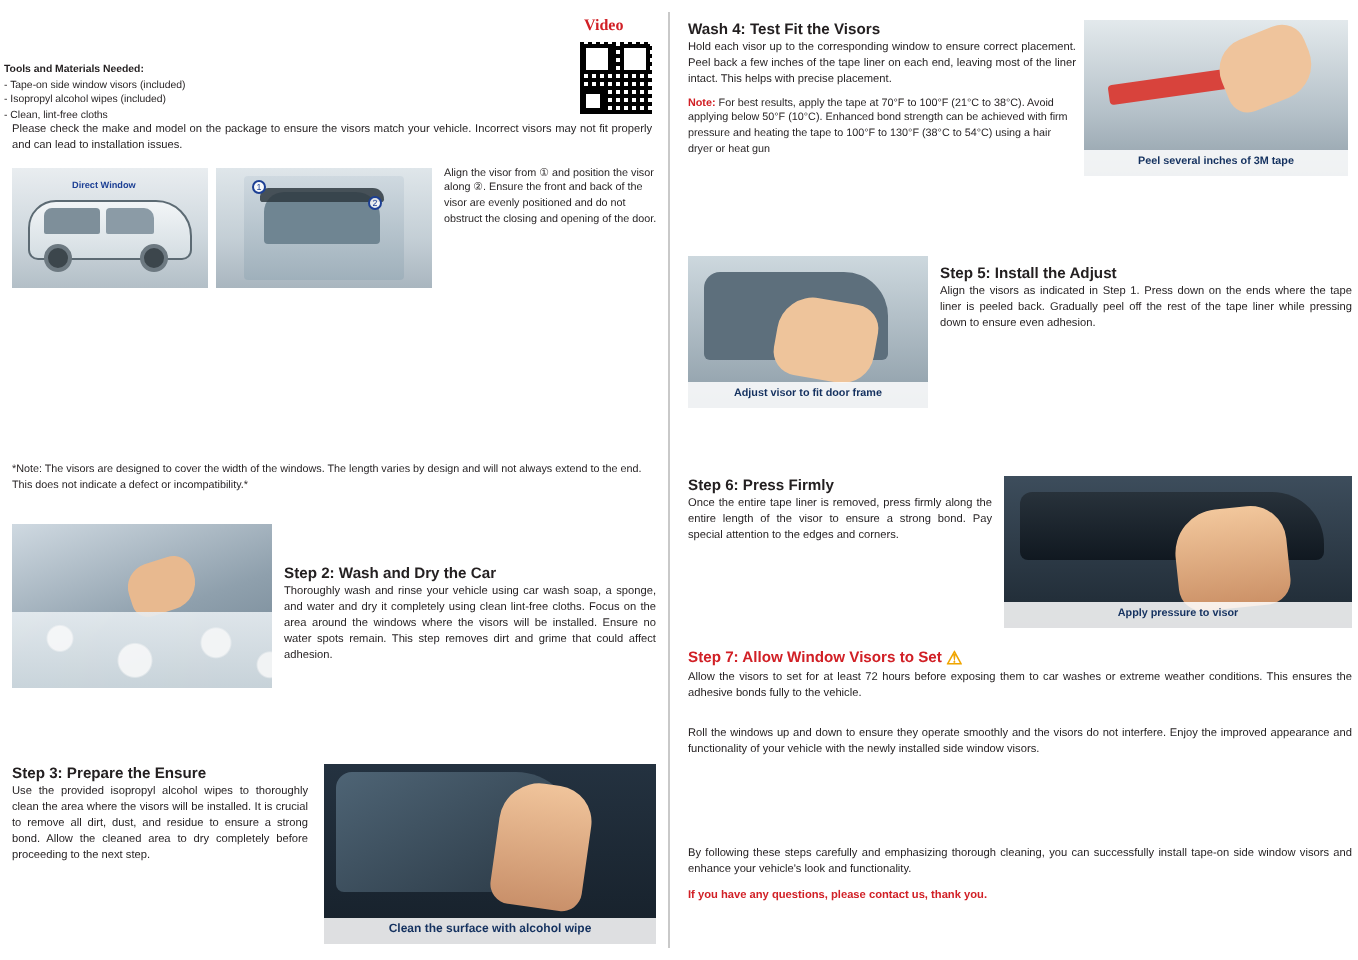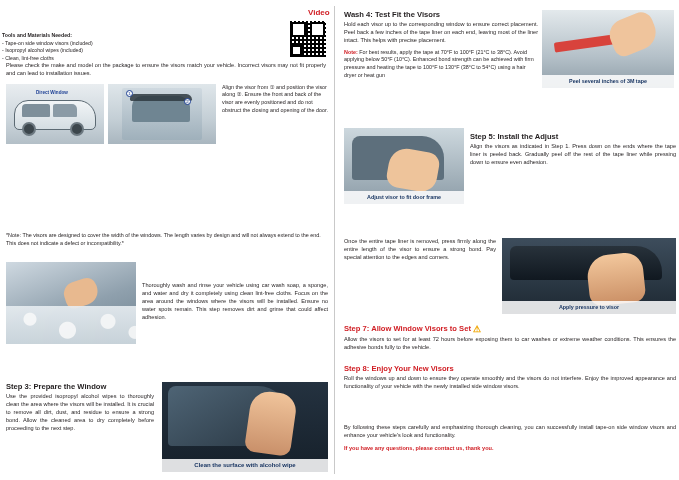--- a/index.html
+++ b/index.html
@@ -42,24 +42,25 @@
     position: absolute;
     left: 2px; top: 32px;
     width: 118px;
     font-size: 5.2px;
     line-height: 1.45;
     color: #231f20;
   }
   .materials .mhead { font-weight: bold; }
   .video-label {
     position: absolute;
-    left: 308px; top: 8px;
+    left: 292px; top: 8px;
     font-size: 8px;
     font-weight: bold;
     color: #d12026;
+    font-family: Liberation Serif, serif;
   }
   .qr {
     position: absolute;
     left: 289px; top: 20px;
     width: 38px; height: 38px;
     background:
       repeating-linear-gradient(90deg, #000 0 2px, #fff 2px 4px),
       repeating-linear-gradient(0deg, #000 0 2px, #fff 2px 4px);
     background-blend-mode: multiply;
     border: 1px solid #fff;
@@ -411,27 +412,28 @@
   <div class="s1-note">
     <div class="note">*Note: The visors are designed to cover the width of the windows. The length varies by design and will not always extend to the end. This does not indicate a defect or incompatibility.*</div>
   </div>
 
   <div class="s2">
     <div class="s2-img">
       <div class="hand"></div>
       <div class="foam"></div>
     </div>
     <div class="s2-txt">
+      <div class="step-title">Step 2: Wash and Dry the Car</div>
       <p class="body-text">Thoroughly wash and rinse your vehicle using car wash soap, a sponge, and water and dry it completely using clean lint-free cloths. Focus on the area around the windows where the visors will be installed. Ensure no water spots remain. This step removes dirt and grime that could affect adhesion.</p>
     </div>
   </div>
 
   <div class="s3">
     <div class="s3-txt">
-      <div class="step-title">Step 3: Prepare the Window</div>
+      <div class="step-title">Step 3: Prepare the Ensure</div>
       <p class="body-text">Use the provided isopropyl alcohol wipes to thoroughly clean the area where the visors will be installed. It is crucial to remove all dirt, dust, and residue to ensure a strong bond. Allow the cleaned area to dry completely before proceeding to the next step.</p>
     </div>
     <div class="s3-img">
       <div class="glass"></div>
       <div class="finger"></div>
       <div class="caption">Clean the surface with alcohol wipe</div>
     </div>
   </div>
 
   <div class="s4">
@@ -457,39 +459,39 @@
       <div class="caption small">Adjust visor to fit door frame</div>
     </div>
     <div class="s5-txt">
       <div class="step-title">Step 5: Install the Adjust</div>
       <p class="body-text">Align the visors as indicated in Step 1. Press down on the ends where the tape liner is peeled back. Gradually peel off the rest of the tape liner while pressing down to ensure even adhesion.</p>
     </div>
   </div>
 
   <div class="s6">
     <div class="s6-txt">
+      <div class="step-title">Step 6: Press Firmly</div>
       <p class="body-text">Once the entire tape liner is removed, press firmly along the entire length of the visor to ensure a strong bond. Pay special attention to the edges and corners.</p>
     </div>
     <div class="s6-img">
       <div class="vis"></div>
       <div class="fing2"></div>
       <div class="caption small">Apply pressure to visor</div>
     </div>
   </div>
 
   <div class="s7">
     <div class="step-title red">
       <span>Step 7: Allow Window Visors to Set</span>
       <span class="warn">⚠</span>
     </div>
     <p class="body-text">Allow the visors to set for at least 72 hours before exposing them to car washes or extreme weather conditions. This ensures the adhesive bonds fully to the vehicle.</p>
   </div>
 
   <div class="s8">
-    <div class="step-title red">Step 8: Enjoy Your New Visors</div>
     <p class="body-text">Roll the windows up and down to ensure they operate smoothly and the visors do not interfere. Enjoy the improved appearance and functionality of your vehicle with the newly installed side window visors.</p>
   </div>
 
   <div class="closing">
     <p class="body-text">By following these steps carefully and emphasizing thorough cleaning, you can successfully install tape-on side window visors and enhance your vehicle's look and functionality.</p>
     <div class="contact">If you have any questions, please contact us, thank you.</div>
   </div>
 
 </div>
 

